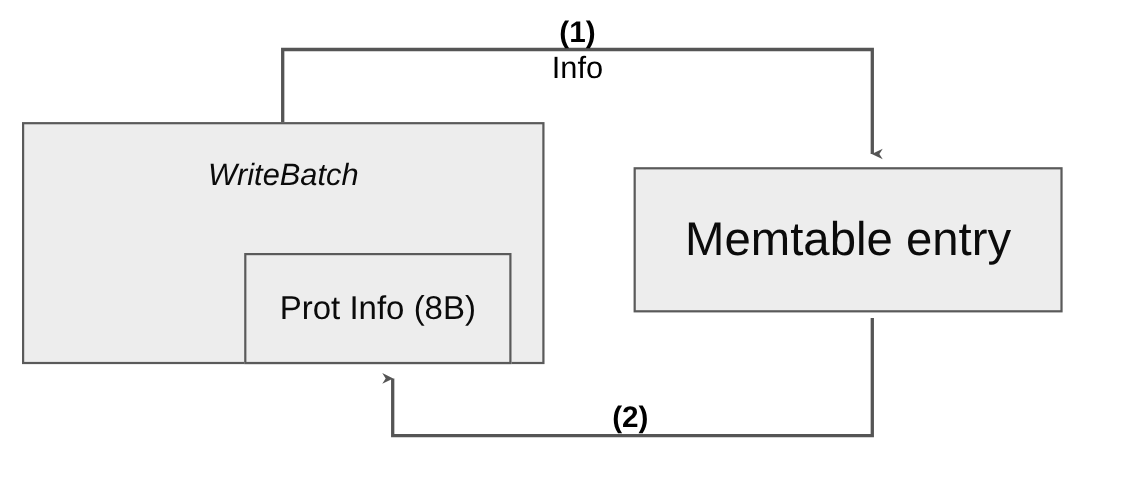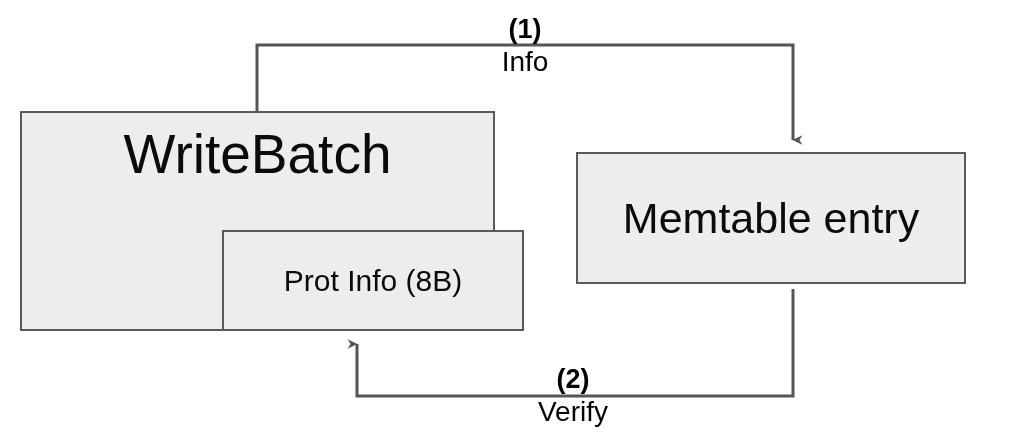--- a/index.html
+++ b/index.html
@@ -38,30 +38,31 @@
     white-space: nowrap;
     line-height: 1;
   }
   #node-writebatch {
     left: 20px;
     top: 111px;
     width: 475px;
     height: 220px;
   }
   #node-writebatch .node-label {
-    font-size: 55px;
+    font-size: 28px;
     position: absolute;
     left: 50%;
     transform: translateX(-50%);
-    top: 14px;
+    top: 32px;
+    font-style: italic;
   }
   #node-protinfo {
     left: 222px;
     top: 230px;
-    width: 302px;
+    width: 243px;
     height: 101px;
   }
   #node-protinfo .node-label {
     font-size: 30px;
   }
   #node-memtable {
     left: 576px;
     top: 152px;
     width: 390px;
     height: 132px;
@@ -135,16 +136,15 @@
     <span class="node-label">Memtable entry</span>
   </div>
 
   <div class="edge-label" id="edge-label-copy">
     <span class="edge-index">(1)</span>
     <span class="edge-caption">Info</span>
   </div>
 
   <div class="edge-label" id="edge-label-verify">
     <span class="edge-index">(2)</span>
-    <span class="edge-caption">Verify</span>
   </div>
 
 </div>
 
 </body></html>

